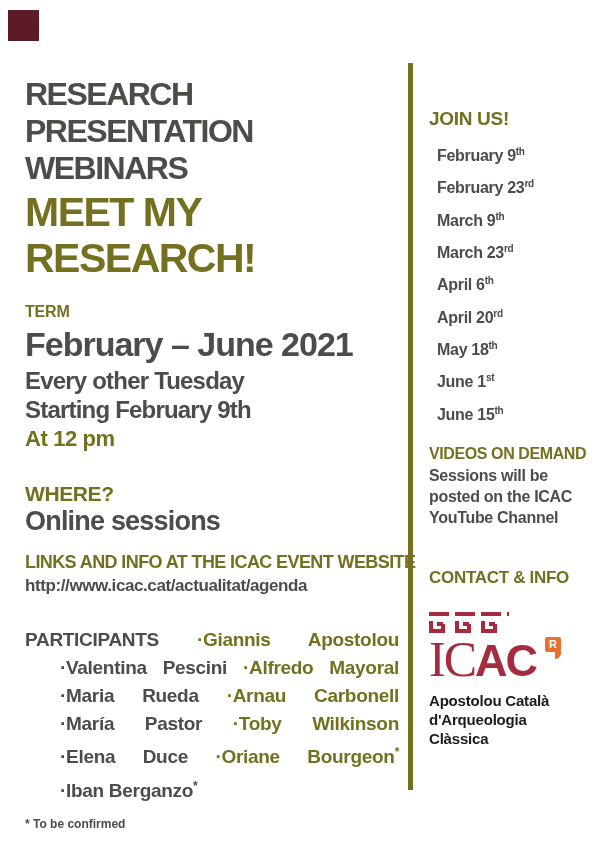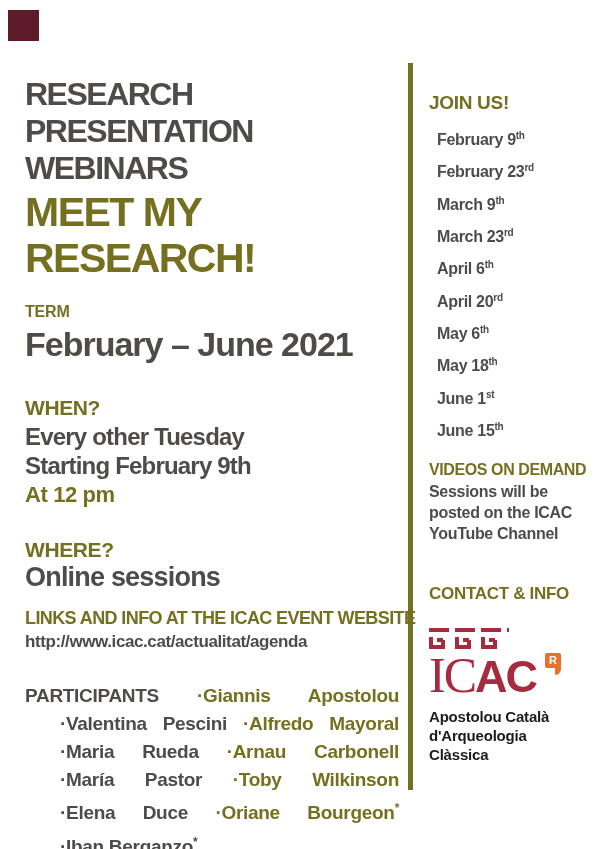--- a/index.html
+++ b/index.html
@@ -64,21 +64,21 @@
   }
   .links-url{margin-top:3px;font-size:17px;font-weight:bold;color:var(--gray);letter-spacing:-0.4px;text-decoration:none;display:inline-block;}
   .participants{
     margin-top:30px;font-size:19px;line-height:28px;font-weight:bold;
     letter-spacing:-0.3px;text-align:justify;color:var(--gray);
   }
   .participants sup{font-size:12px;}
   .footnote{margin-top:12px;font-size:12px;font-weight:bold;color:var(--gray);}
 
   
-  .right{position:absolute;left:429px;top:92px;width:160px;}
+  .right{position:absolute;left:429px;top:108px;width:160px;}
   .join-label{font-size:19px;font-weight:bold;color:var(--olive);letter-spacing:-0.3px;}
   .dates{list-style:none;margin-top:8px;}
   .dates li{
     padding:4px 0 4px 8px;font-size:16px;font-weight:bold;color:var(--gray);
     letter-spacing:-0.3px;line-height:20px;
   }
   .dates sup{font-size:10px;vertical-align:super;}
   .videos-label{margin-top:16px;font-size:16px;font-weight:bold;color:var(--olive);letter-spacing:-0.4px;white-space:nowrap;}
   .videos-text{margin-top:2px;font-size:16px;line-height:21px;font-weight:bold;color:var(--gray);letter-spacing:-0.3px;}
   .contact-label{margin-top:40px;font-size:17px;font-weight:bold;color:var(--olive);letter-spacing:-0.3px;}
@@ -122,21 +122,20 @@
 
 <div class="main">
   <h1 class="title pre">RESEARCH PRESENTATION
 WEBINARS</h1>
   <h2 class="subtitle pre">MEET MY
 RESEARCH!</h2>
 
   <div class="label-sm term-label">TERM</div>
   <div class="term-value">February – June 2021</div>
 
-  <div class="label-md when-label">WHEN?</div>
   <div class="when-value pre">Every other Tuesday
 Starting February 9th</div>
   <div class="when-time">At 12 pm</div>
 
   <div class="label-md where-label">WHERE?</div>
   <div class="where-value">Online sessions</div>
 
   <div class="links-label">LINKS AND INFO  AT THE ICAC EVENT WEBSITE</div>
   <a class="links-url" href="#">http://www.icac.cat/actualitat/agenda</a>
 
@@ -147,21 +146,20 @@
 
 <div class="right">
   <div class="join-label">JOIN US!</div>
   <ul class="dates" id="dates-list">
       <li>February 9<sup>th</sup></li>
       <li>February 23<sup>rd</sup></li>
       <li>March 9<sup>th</sup></li>
       <li>March 23<sup>rd</sup></li>
       <li>April 6<sup>th</sup></li>
       <li>April 20<sup>rd</sup></li>
-      <li>May 6<sup>th</sup></li>
       <li>May 18<sup>th</sup></li>
       <li>June 1<sup>st</sup></li>
       <li>June 15<sup>th</sup></li>
     </ul>
 
   <div class="videos-label">VIDEOS ON DEMAND</div>
   <div class="videos-text">Sessions will be posted on the ICAC YouTube Channel</div>
 
   <div class="contact-label">CONTACT &amp; INFO</div>
 

